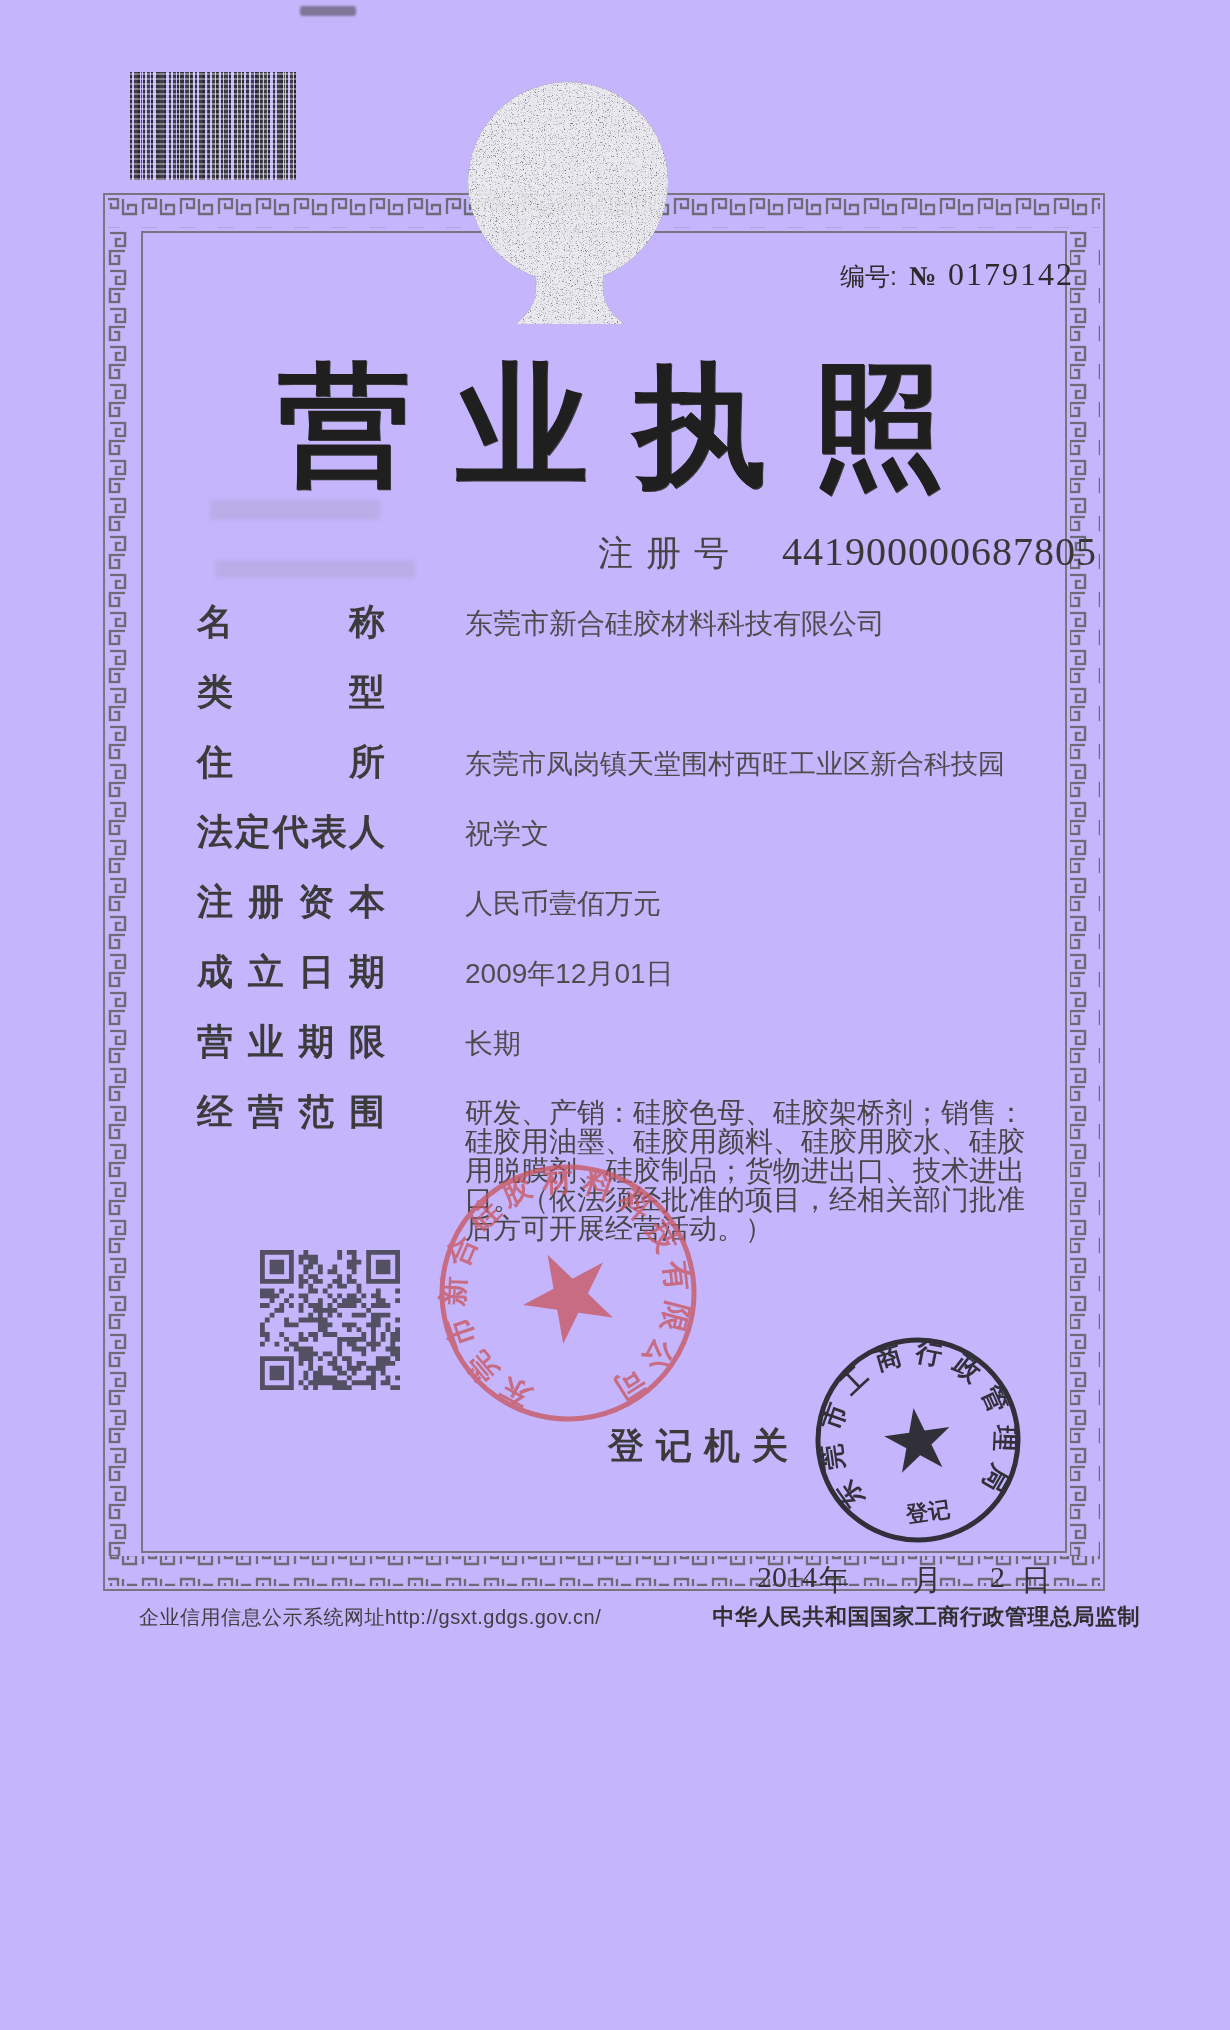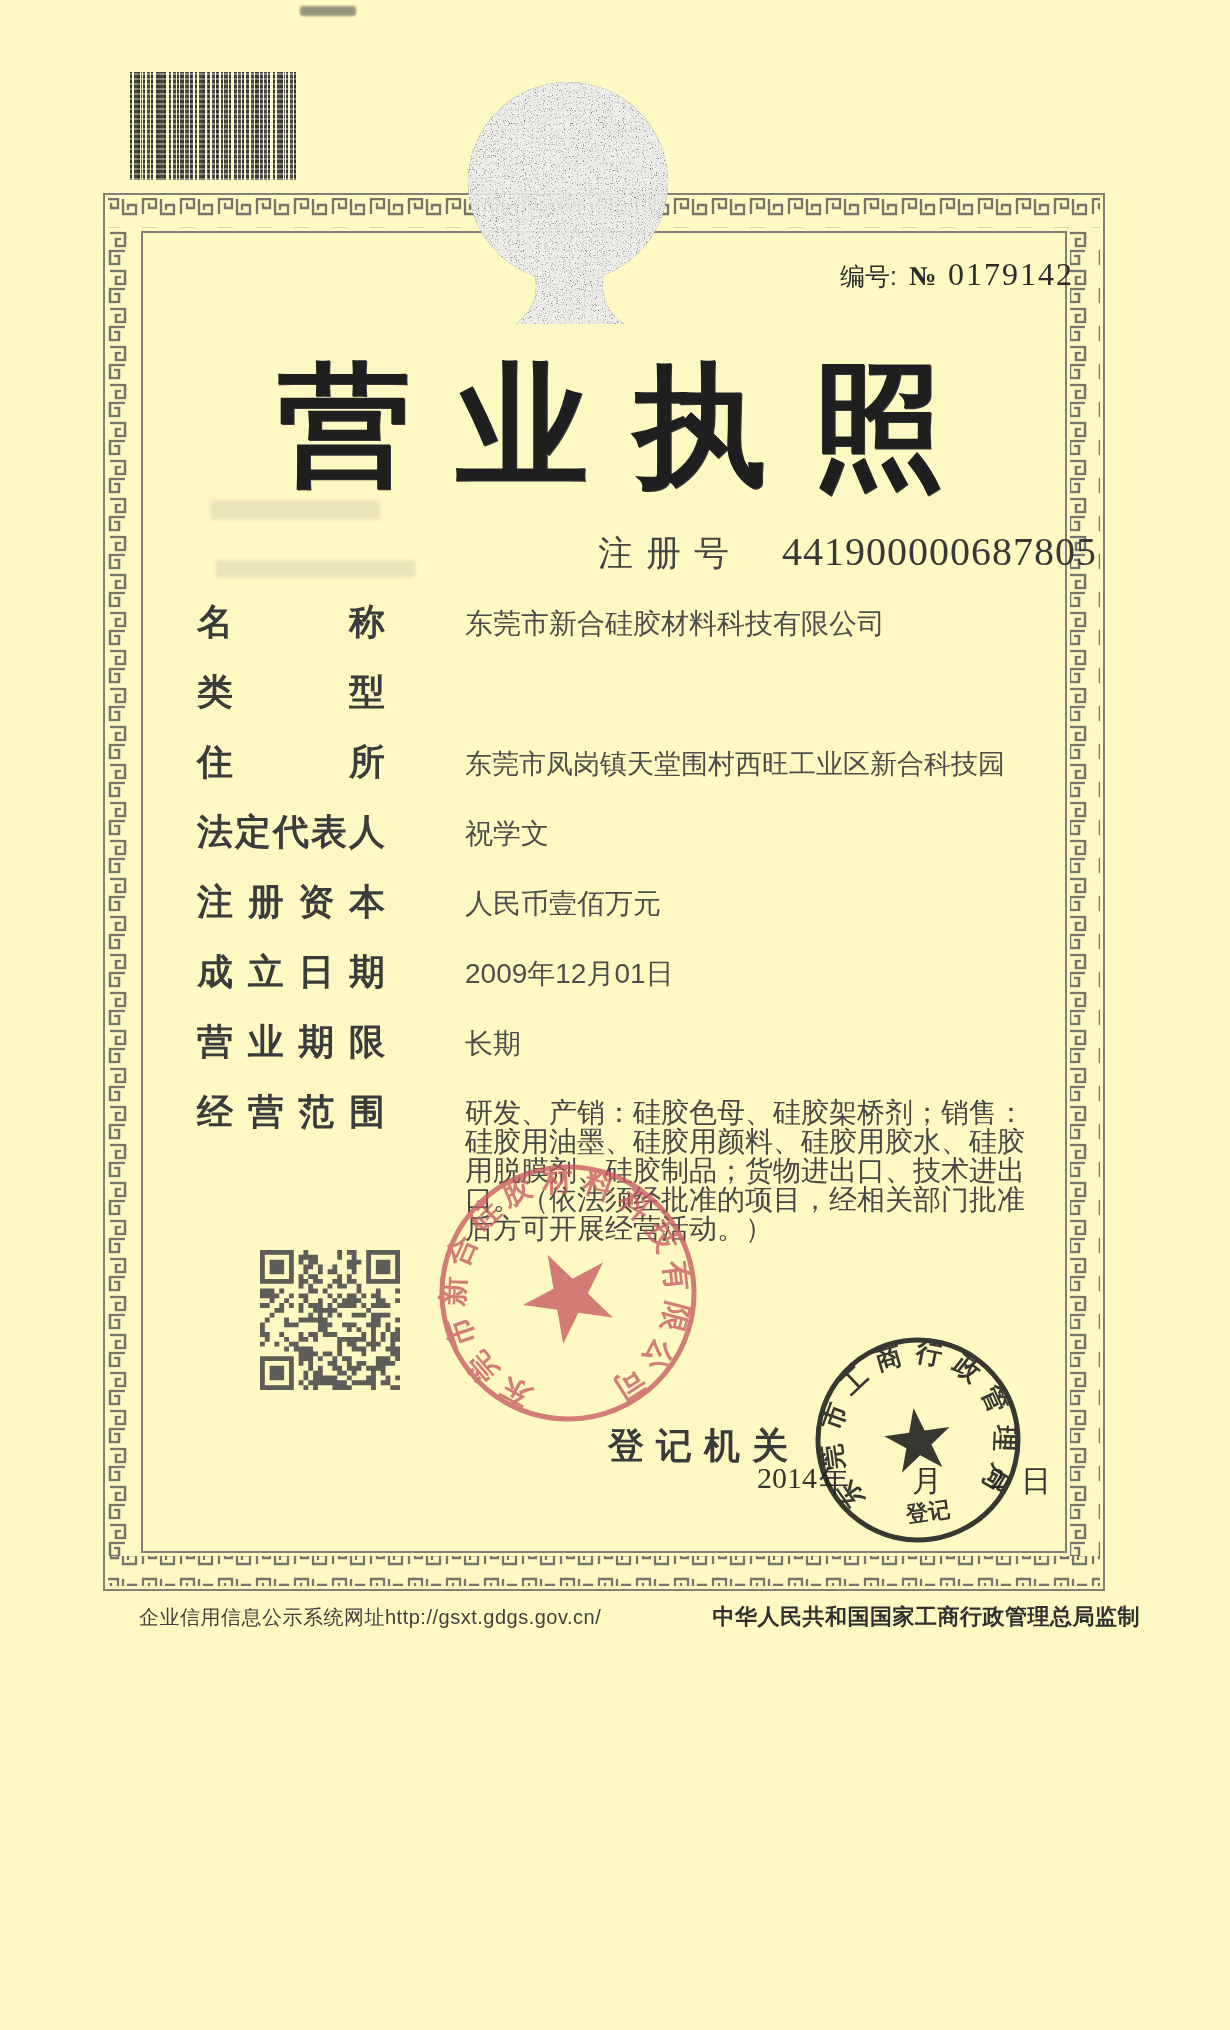--- a/index.html
+++ b/index.html
@@ -1,16 +1,16 @@
 <!DOCTYPE html>
 <html><head>
 <meta charset="utf-8">
 <style>
   html,body{margin:0;padding:0;background:#ffffff;}
-  .page{position:relative;width:1230px;height:2030px;background:#fef9c3;overflow:hidden;
+  .page{position:relative;width:1230px;height:2030px;background:#c4b5fd;overflow:hidden;
         font-family:"Liberation Sans",sans-serif;color:#3c3c3c;}
   .serif{font-family:"Liberation Serif",serif;}
 
   
   .smudge{position:absolute;background:#8a8a8a;opacity:.18;filter:blur(2px);border-radius:3px;}
   .smudge.dark{opacity:.55;filter:blur(1px);background:#444;}
 
   
   .barcode{position:absolute;left:130px;top:72px;width:166px;height:108px;
     background:
@@ -44,21 +44,21 @@
   .frow{display:flex;align-items:flex-start;height:70px;}
   .frow.scope{height:auto;}
   .flabel{width:188px;flex:0 0 188px;font-size:36px;font-weight:600;color:#3b3b3b;
           text-align:justify;text-align-last:justify;line-height:48px;}
   .fvalue{margin-left:80px;font-size:28px;color:#4d4d4d;padding-top:9px;line-height:34px;white-space:nowrap;}
   .fvalue.small{font-size:28px;line-height:29px;width:582px;white-space:normal;line-break:anywhere;
                 color:#474747;padding-top:10px;}
 
   .registrar{position:absolute;left:608px;top:1422px;z-index:4;font-size:36px;font-weight:600;
              letter-spacing:12px;color:#3a3a3a;}
-  .dateline{position:absolute;left:757px;top:1461px;z-index:4;font-size:30px;color:#333;height:40px;width:300px;}
+  .dateline{position:absolute;left:757px;top:1560px;z-index:4;font-size:30px;color:#333;height:40px;width:300px;}
   .dateline span{position:absolute;top:0;}
   .d-year{left:0;}
   .d-nian{left:62px;}
   .d-yue{left:155px;}
   .d-day{left:233px;}
   .d-ri{left:264px;}
 
   .footer-left{position:absolute;left:103px;top:1604px;z-index:4;font-size:20px;color:#3f3f3f;letter-spacing:.5px;margin-left:36px;}
   .footer-right{position:absolute;left:660px;top:1602px;width:480px;text-align:right;z-index:4;
                 font-size:22px;font-weight:600;color:#303030;letter-spacing:.5px;}

